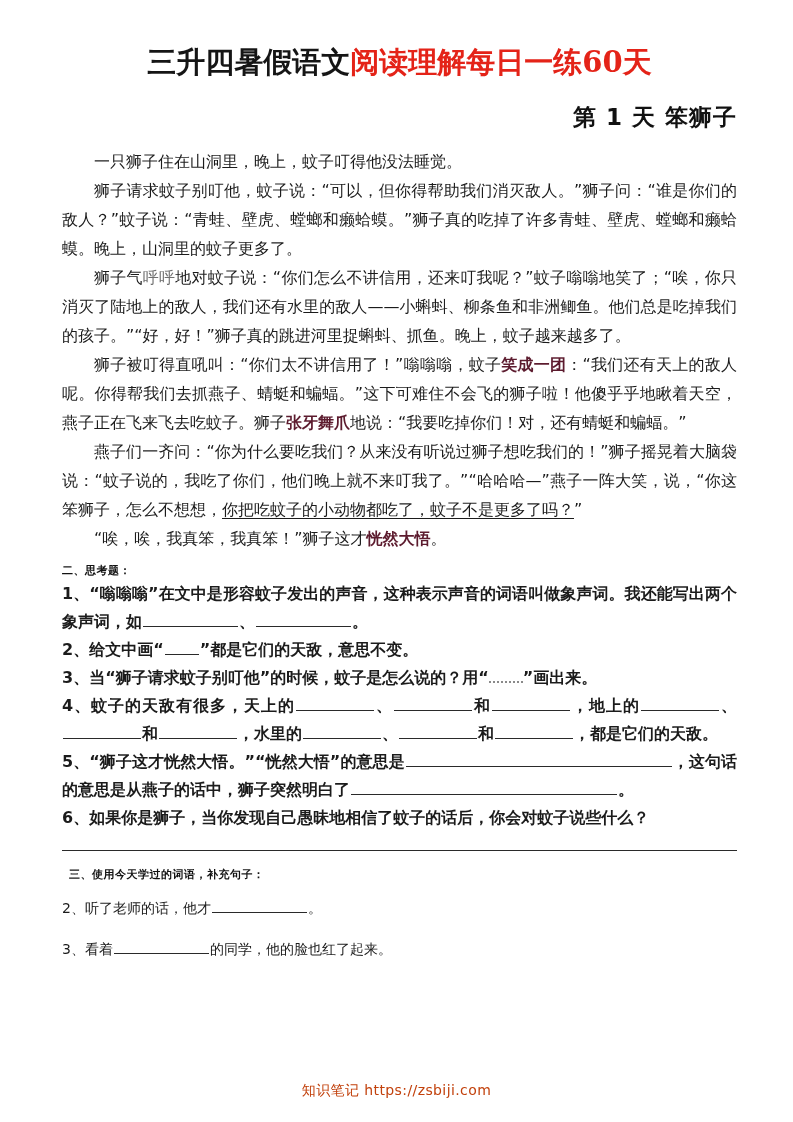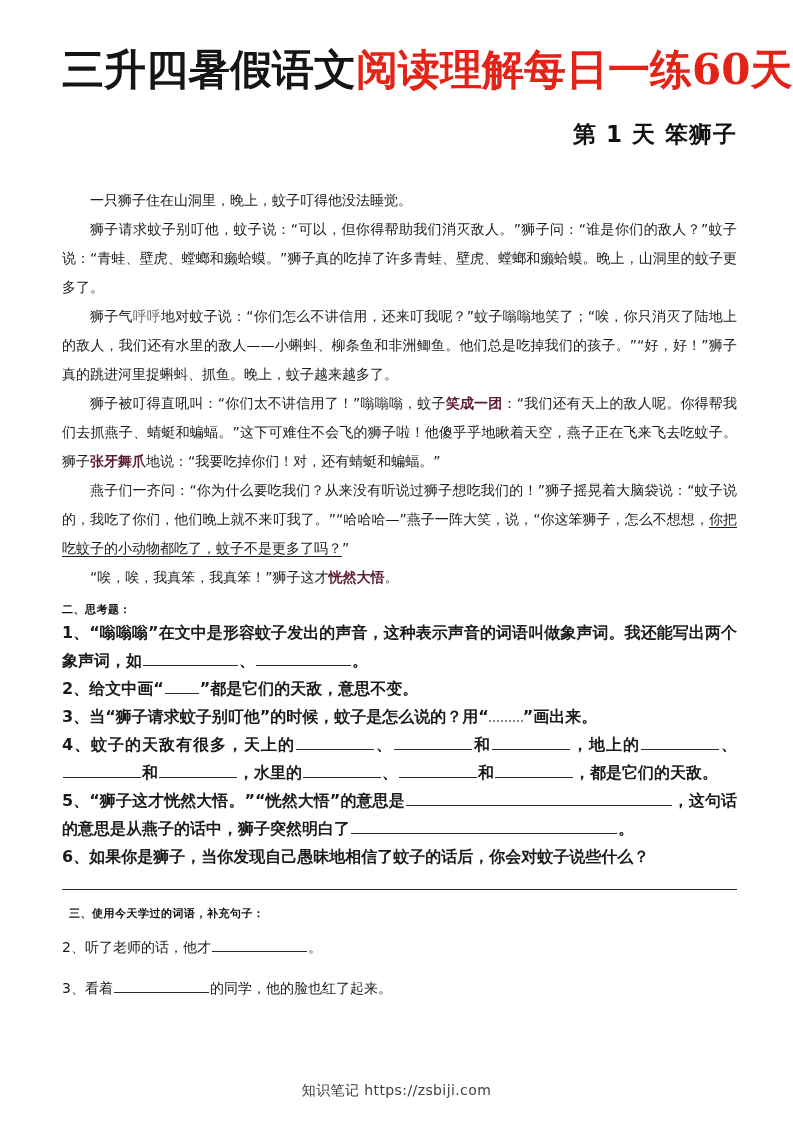--- a/index.html
+++ b/index.html
@@ -20,43 +20,43 @@
     width: 793px;
     height: 1122px;
     box-sizing: border-box;
     padding: 38px 56px 0 62px;
   }
 
   
   .main-title {
     text-align: center;
     font-family: "DejaVu Serif", "Liberation Serif", serif;
-    font-size: 42px;
+    font-size: 29px;
     font-weight: bold;
     letter-spacing: 0px;
     line-height: 1.25;
     white-space: nowrap;
     margin: 6px 0 0 0;
   }
   .main-title .t-black { color: #151515; }
   .main-title .t-red   { color: #e42318; }
 
   .day-title {
     text-align: right;
     font-size: 23px;
     font-weight: bold;
     color: #111111;
     margin: 22px 0 0 0;
     letter-spacing: 1px;
   }
 
   
   .passage {
-    margin-top: 36px;
-    font-size: 14px;
+    margin-top: 14px;
+    font-size: 16px;
     line-height: 29px;
     text-align: justify;
     text-justify: inter-ideograph;
     color: #1b1b1b;
   }
   .passage p {
     margin: 0;
     text-indent: 2em;
   }
   .em-red {
@@ -129,21 +129,21 @@
   .fill-item.gap { margin-top: 11px; }
 
   
   .watermark {
     position: absolute;
     left: 0;
     right: 0;
     bottom: 22px;
     text-align: center;
     font-size: 14px;
-    color: #404040;
+    color: #c2410c;
     letter-spacing: 0.4px;
   }
 </style>
 </head>
 <body>
 
 <div class="page">
 
   <div class="main-title">
     <span class="t-black">三升四暑假语文</span><span class="t-red">阅读理解每日一练60天</span>

